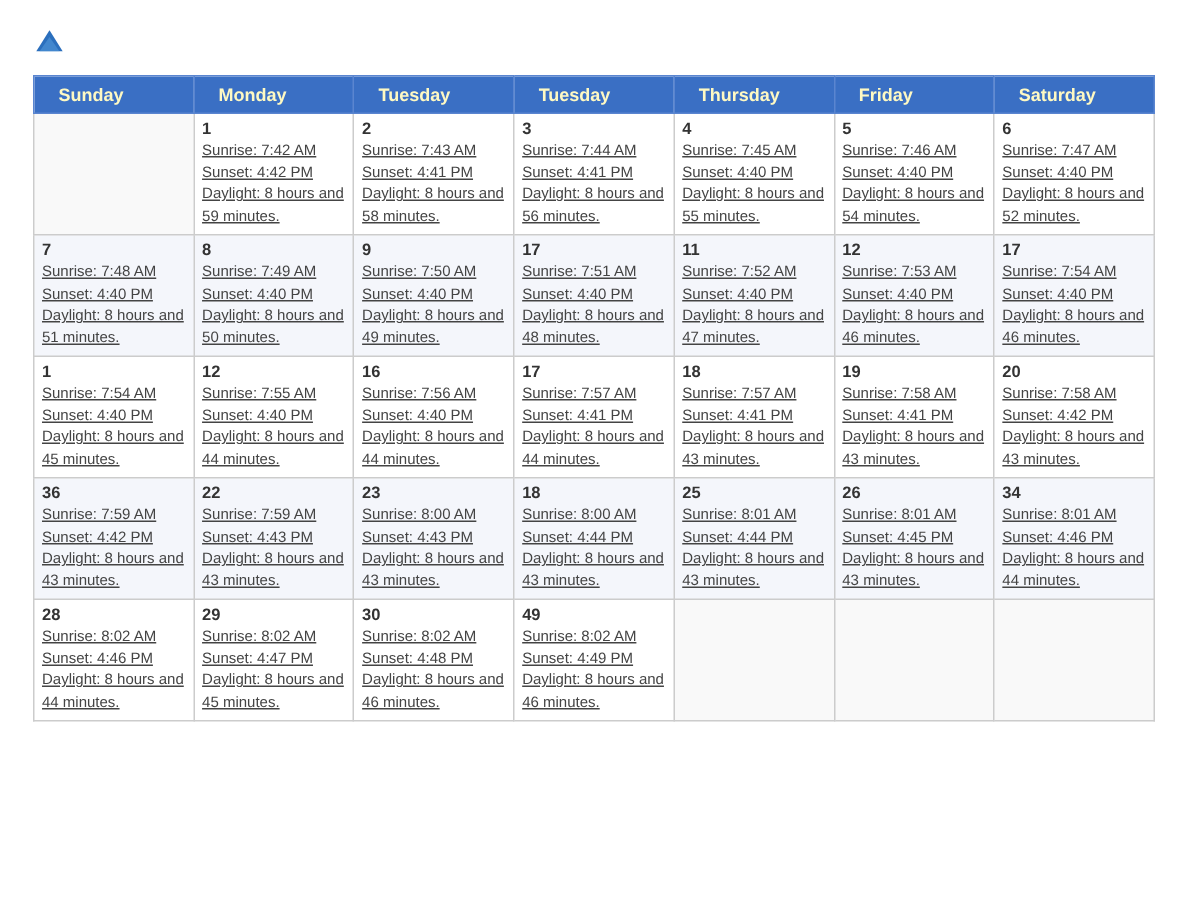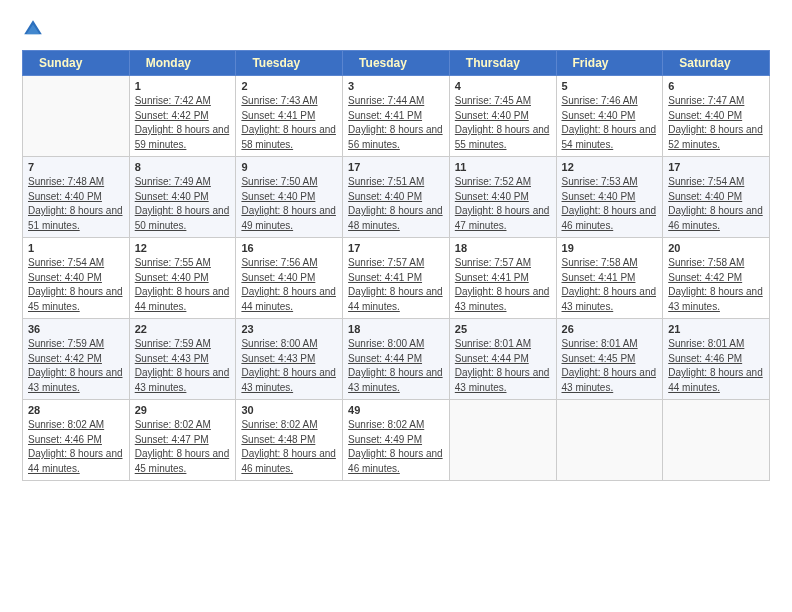--- a/index.html
+++ b/index.html
@@ -298,21 +298,21 @@
             Sunrise: 8:01 AM<br>Sunset: 4:44 PM<br>Daylight: 8 hours and 43 minutes.
           </div>
           </td>
           <td>
             <span class="day-num">26</span>
           <div class="day-info">
             Sunrise: 8:01 AM<br>Sunset: 4:45 PM<br>Daylight: 8 hours and 43 minutes.
           </div>
           </td>
           <td>
-            <span class="day-num">21</span>
+            <span class="day-num">34</span>
           <div class="day-info">
             Sunrise: 8:01 AM<br>Sunset: 4:46 PM<br>Daylight: 8 hours and 44 minutes.
           </div>
           </td>
         </tr>
         <tr>
           <td>
             <span class="day-num">28</span>
           <div class="day-info">
             Sunrise: 8:02 AM<br>Sunset: 4:46 PM<br>Daylight: 8 hours and 44 minutes.

